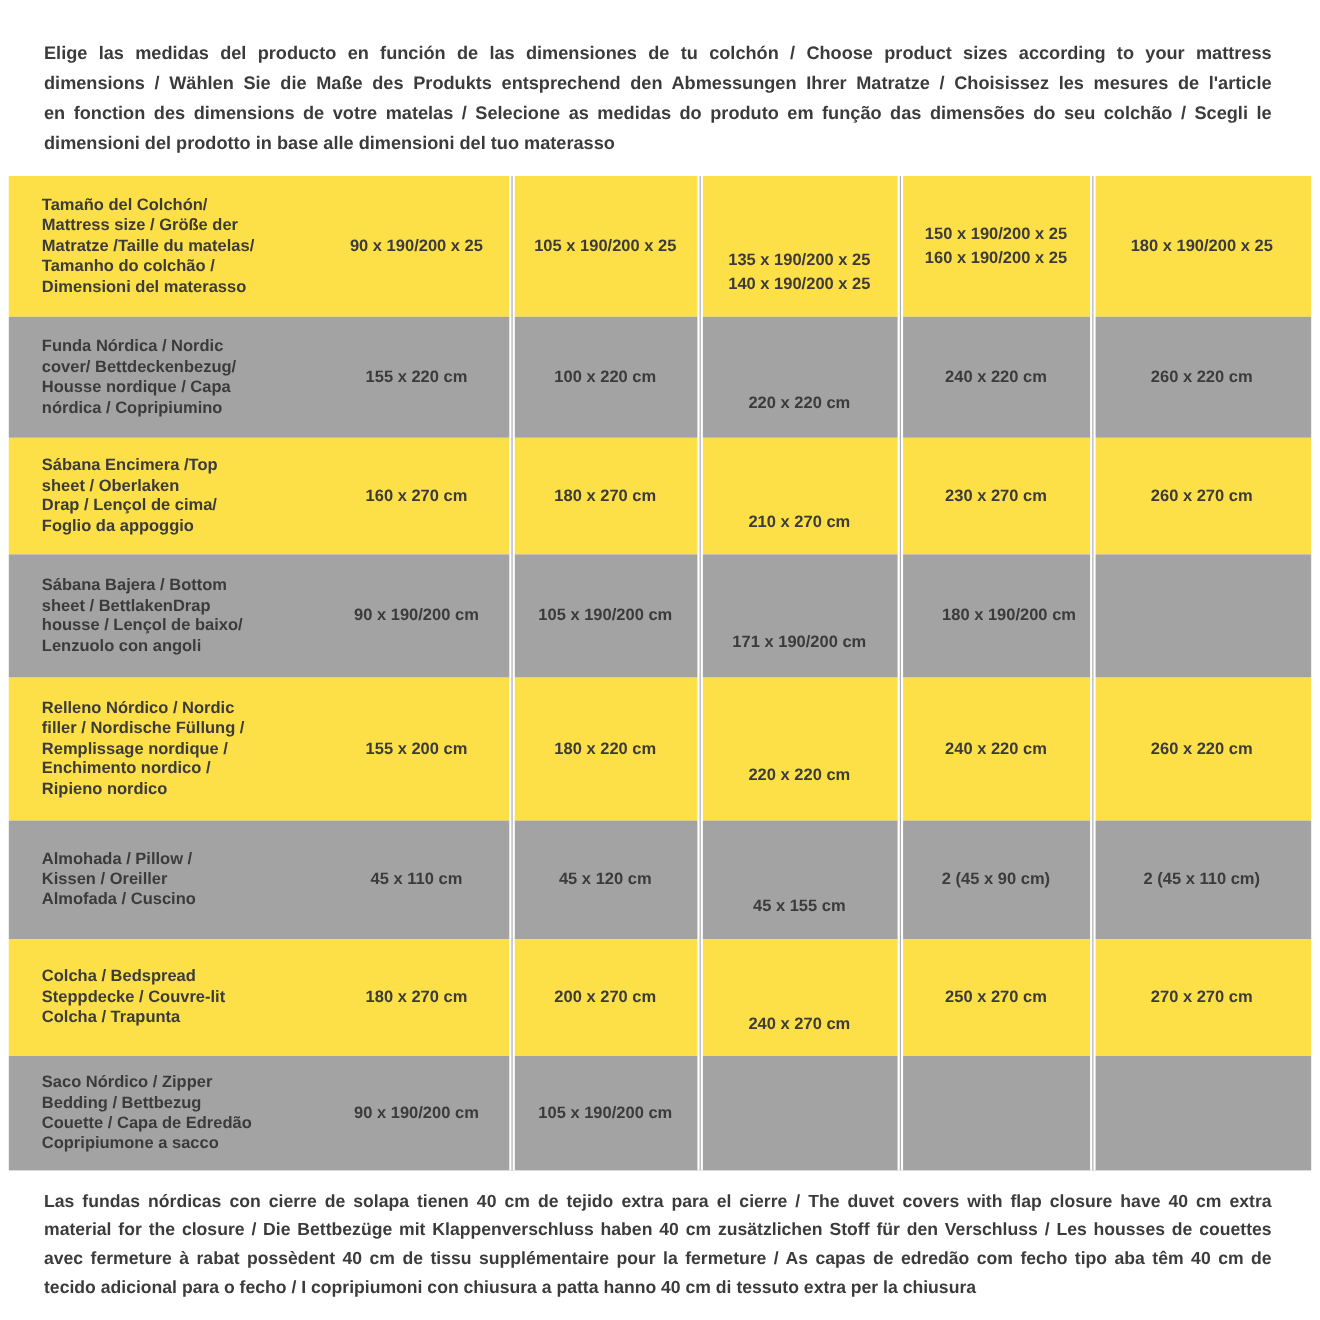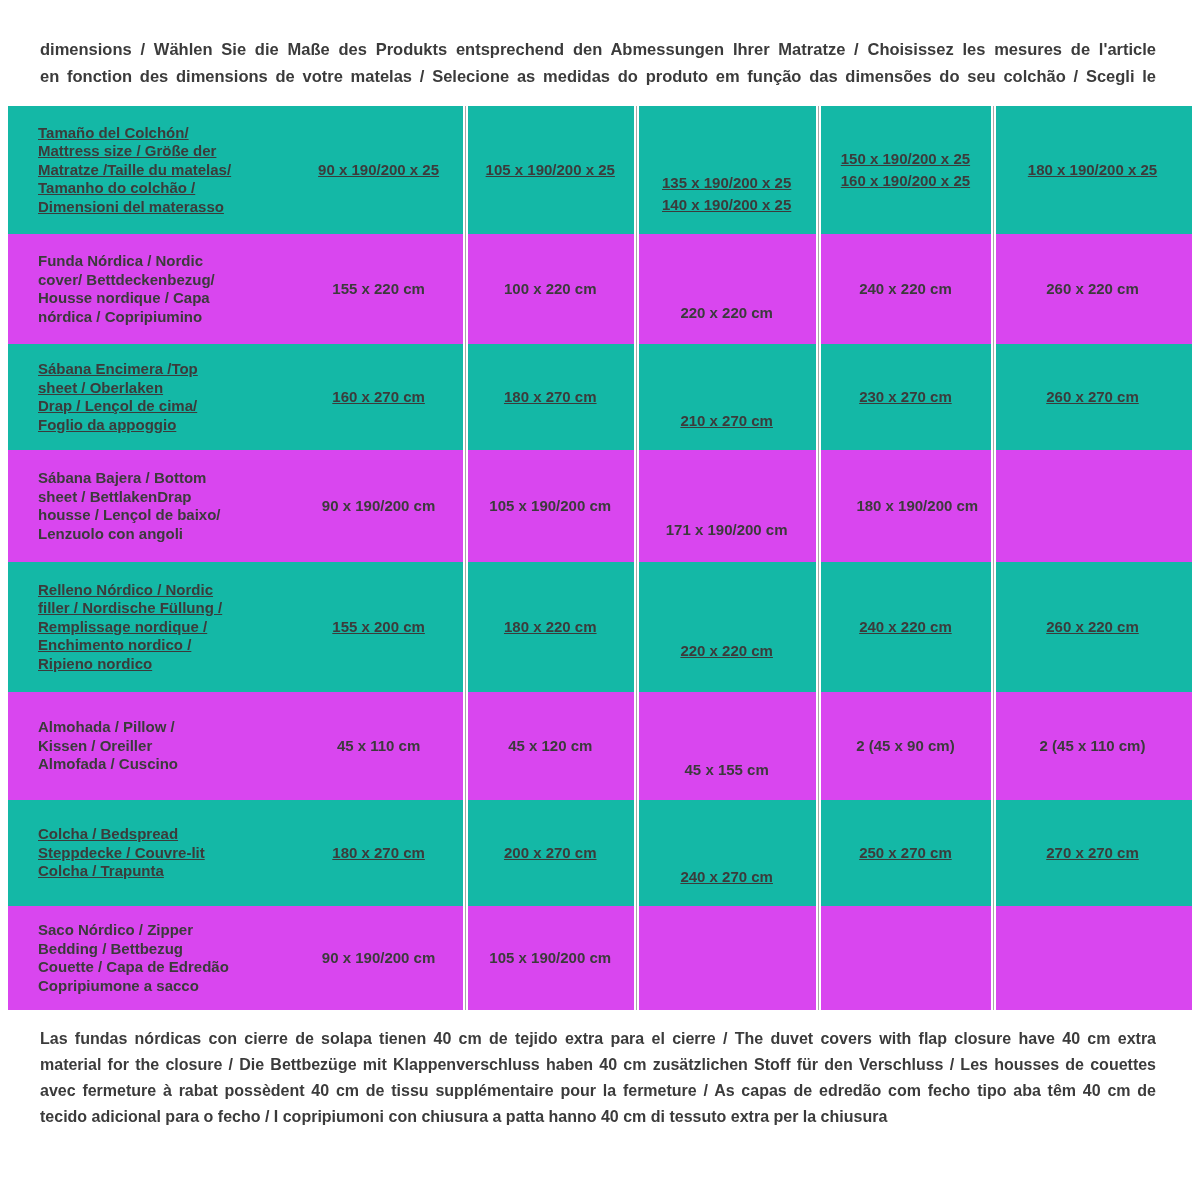--- a/index.html
+++ b/index.html
@@ -34,22 +34,22 @@
   .footnote .tline { font-size: 16px; line-height: 26px; }
   
   .sizetable {
     position: relative;
     margin: 16px 8px 0 8px;
   }
   .trow {
     display: flex;
     width: 100%;
   }
-  .trow.gray  { background: #14b8a6; text-decoration: underline; }
-  .trow.white { background: #d946ef; }
+  .trow.gray  { background: #fde047; }
+  .trow.white { background: #a3a3a3; }
   .cell {
     box-sizing: border-box;
     display: flex;
     align-items: center;
   }
   .cell.label {
     width: 24%;
     padding-left: 30px;
     padding-right: 6px;
     font-size: 15px;
@@ -98,22 +98,24 @@
   }
   .vl1 { left: calc(38.6% - 2px); }
   .vl2 { left: calc(53.0% - 2px); }
   .vl3 { left: calc(68.4% - 2px); }
   .vl4 { left: calc(83.2% - 2px); }
 </style>
 </head>
 <body>
 
 <div class="textblock intro">
+  <div class="tline">Elige las medidas del producto en función de las dimensiones de tu colchón / Choose product sizes according to your mattress</div>
   <div class="tline">dimensions / Wählen Sie die Maße des Produkts entsprechend den Abmessungen Ihrer Matratze / Choisissez les mesures de l'article</div>
   <div class="tline">en fonction des dimensions de votre matelas / Selecione as medidas do produto em função das dimensões do seu colchão / Scegli le</div>
+  <div class="tline last">dimensioni del prodotto in base alle dimensioni del tuo materasso</div>
 </div>
 
 <div class="sizetable">
 
   <div class="trow gray rh0">
     <div class="cell label">Tamaño del Colchón/
 Mattress size / Größe der
 Matratze /Taille du matelas/
 Tamanho do colchão /
 Dimensioni del materasso</div>

